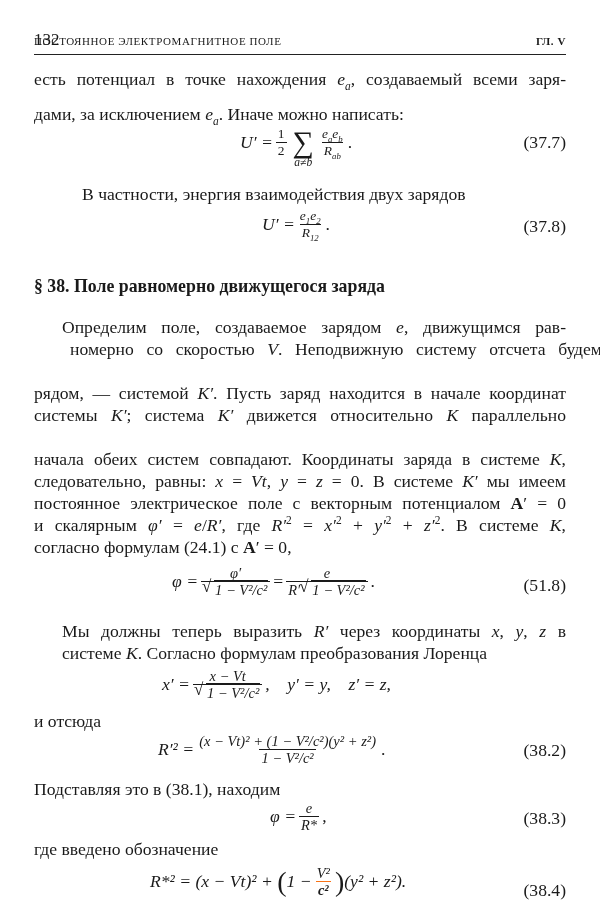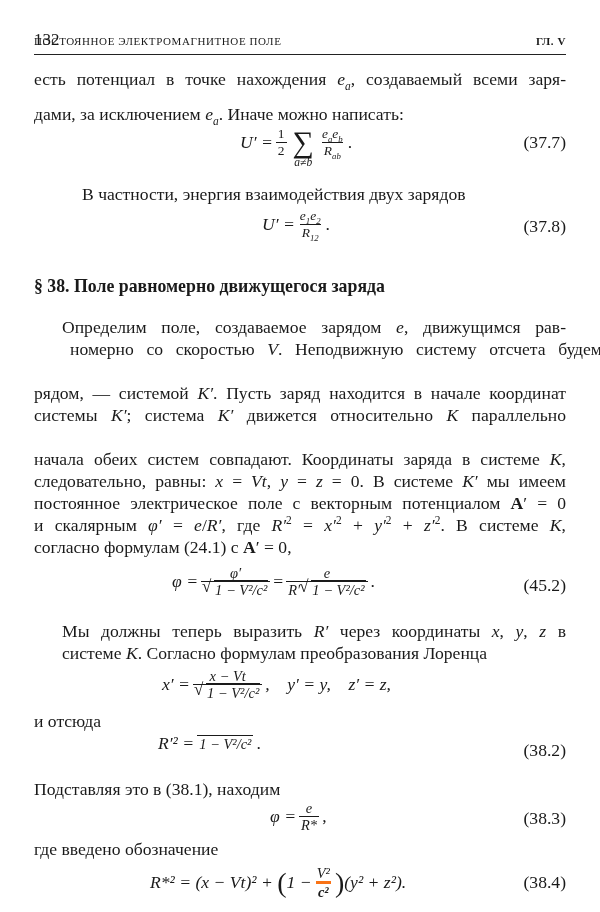--- a/index.html
+++ b/index.html
@@ -109,21 +109,21 @@
           <i class="num">φ′</i>
           <span class="den"><span class="sqrt"><i class="rad">1 − V²/c²</i></span></span>
         </span>
       <span>=</span>
       <span class="frac big">
           <i class="num">e</i>
           <span class="den"><i>R′</i><span class="sqrt"><i class="rad">1 − V²/c²</i></span></span>
         </span>
       <span>.</span>
     </div>
-    <span class="eq-num" style="top:10px;">(45.2)</span>
+    <span class="eq-num" style="top:10px;">(51.8)</span>
   </div>
 
   <div class="line just indent" style="top:578px; top:578px;"></div>
 
   <div class="line just indent" style="top:620px;">Мы должны теперь выразить <i>R′</i> через координаты <i>x</i>, <i>y</i>, <i>z</i> в</div>
   <div class="line" style="top:642px;margin-left:28px;">системе <i>K</i>. Согласно формулам преобразования Лоренца</div>
 
   <div class="eq" style="top:668px; height:50px;">
     <div class="formula" style="left:128px; top:0px;">
       <i>x′ =</i>
@@ -134,20 +134,21 @@
       <i style="white-space:pre;">,    y′ = y,    z′ = z,</i>
     </div>
   </div>
 
   <div class="line" style="top:687px;margin-top:23px;">и отсюда</div>
 
   <div class="eq" style="top:738px; height:50px;">
     <div class="formula" style="left:124px; top:-5px;">
       <i>R′² =</i>
       <span class="frac big">
+          <i class="num">(x − Vt)² + (1 − V²/c²)(y² + z²)</i>
           <i class="den">1 − V²/c²</i>
         </span>
       <span>.</span>
     </div>
     <span class="eq-num" style="top:2px;">(38.2)</span>
   </div>
 
   <div class="line" style="top:778px;">Подставляя это в (38.1), находим</div>
 
   <div class="eq" style="top:800px; height:40px;">
@@ -164,21 +165,21 @@
 
   <div class="line" style="top:838px;">где введено обозначение</div>
 
   <div class="eq" style="top:862px; height:46px;">
     <div class="formula" style="left:116px; top:3px;">
       <i>R*² = (x − Vt)² +</i>&nbsp;
       <span class="paren-big">(</span>
       <i>1 −</i>
       <span class="frac big">
           <i class="num">V²</i>
-          <i class="den" style="border-top:3px solid #f97316;font-weight:bold;">c²</i>
+          <i class="den" style="border-top:1px solid #f97316;font-weight:bold;">c²</i>
         </span>
       <span class="paren-big">)</span>
       <i>(y² + z²).</i>
     </div>
-    <span class="eq-num" style="top:10px;">(38.4)</span>
+    <span class="eq-num" style="top:18px;">(38.4)</span>
   </div>
 
 </div>
 
 </body></html>

